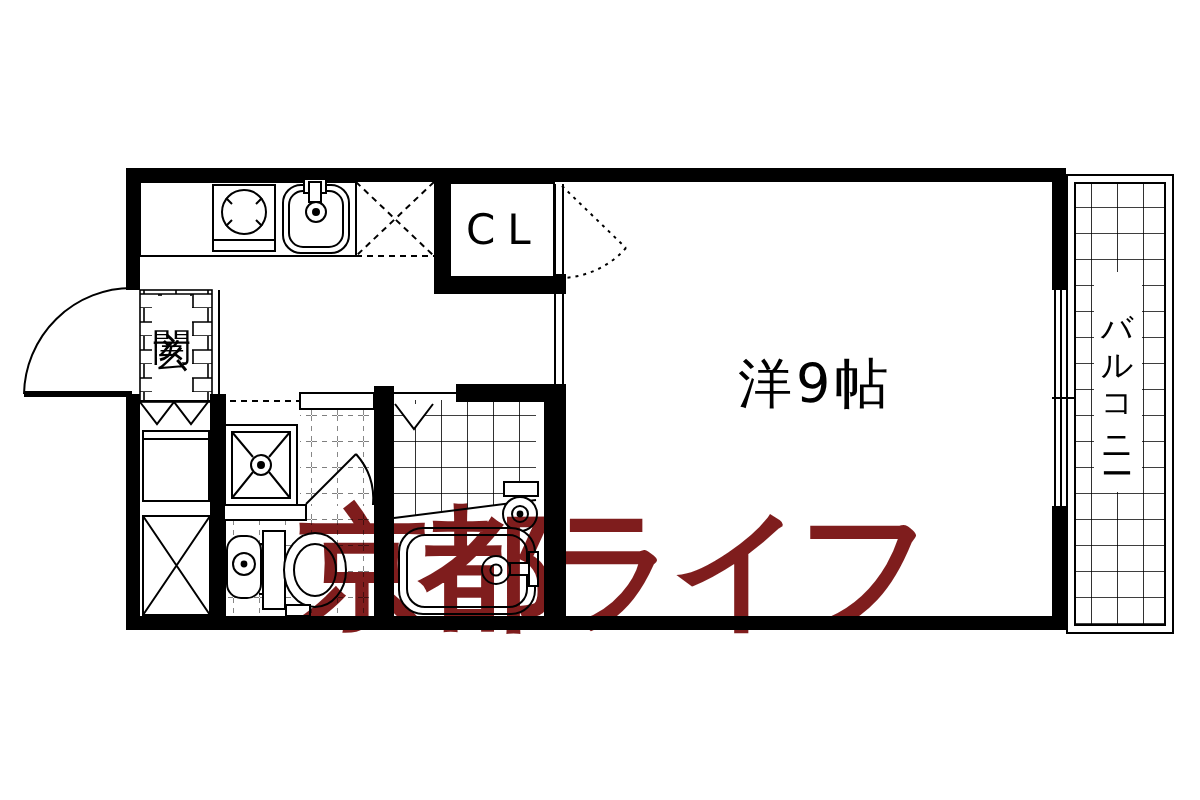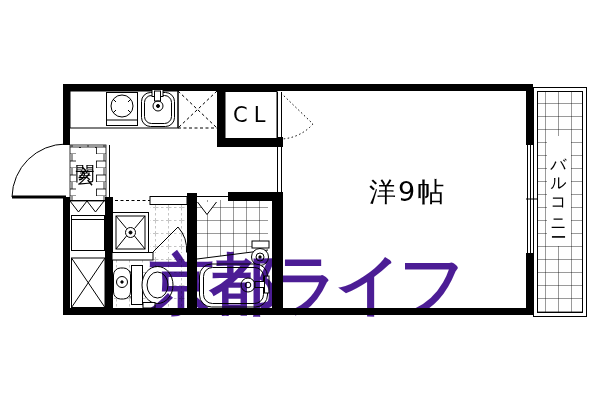--- a/index.html
+++ b/index.html
@@ -1,20 +1,20 @@
 <!DOCTYPE html>
 <html><head>
 <meta charset="utf-8">
 <style>
   html,body{margin:0;padding:0;background:#fff;}
   .stage{position:relative;width:600px;height:400px;background:#fff;overflow:hidden;
          font-family:"DejaVu Sans",sans-serif;}
   .stage svg{position:absolute;left:0;top:0;}
   .watermark{position:absolute;left:148px;top:252px;font-size:66px;font-weight:bold;
-             letter-spacing:-4px;color:#4c1d95;mix-blend-mode:multiply;white-space:nowrap;
+             letter-spacing:-4px;color:#7f1d1d;mix-blend-mode:multiply;white-space:nowrap;
              font-family:"DejaVu Sans",sans-serif;line-height:1;z-index:5;}
   text{font-family:"DejaVu Sans",sans-serif;fill:#000;}
   .vtext{writing-mode:vertical-rl;text-orientation:upright;}
 </style>
 </head>
 <body>
 
 <div class="stage">
 <svg width="600" height="400" viewBox="0 0 600 400">
   <defs>

